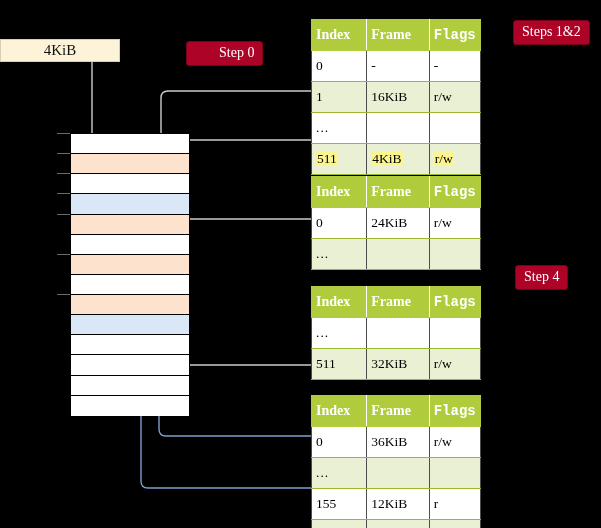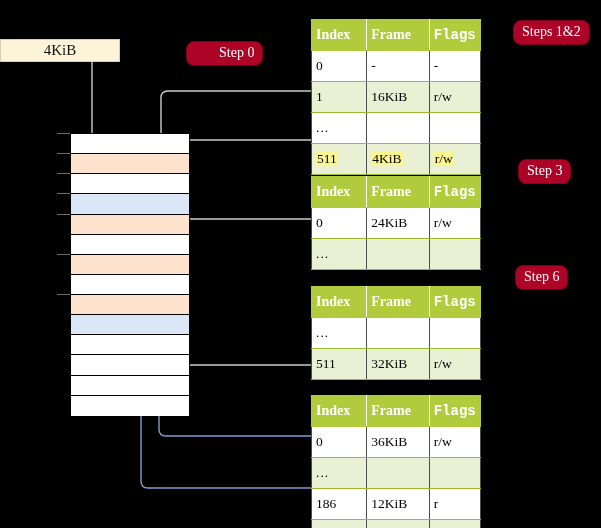--- a/index.html
+++ b/index.html
@@ -21,21 +21,21 @@
     font-size:15px;line-height:1;color:#111;
     box-sizing:border-box;
   }
 
   
   .pill{
     position:absolute;
     background:#ad0326;color:#fff;
     font-size:14px;line-height:1;
     padding:4px 8px 5px 8px;
-    border-radius:8px;
+    border-radius:3px;
     white-space:nowrap;
     border:1px solid #7d0019;
     box-sizing:border-box;
   }
   #pill-step0{left:186px;top:41px;padding-left:32px;}
   #pill-steps12{left:513px;top:20px;}
   #pill-step3{left:518px;top:159px;}
   #pill-step4{left:515px;top:265px;}
 
   
@@ -124,22 +124,21 @@
       <path d="M311,488 L148,488 Q141,488 141,481 L141,225" marker-end="url(#ba)"></path>
     </g>
   </svg>
 
   <div class="size-box">
     <span>4KiB</span>
   </div>
 
   <div class="pill" id="pill-step0">Step 0</div>
   <div class="pill" id="pill-steps12">Steps 1&amp;2</div>
-  <div class="pill" id="pill-step3">Step 3</div>
-  <div class="pill" id="pill-step4">Step 6</div>
+  <div class="pill" id="pill-step4">Step 4</div>
 
   <div class="memcol" id="memcol">
       <div class="memrow"></div>
       <div class="memrow orange"></div>
       <div class="memrow"></div>
       <div class="memrow blue"></div>
       <div class="memrow orange"></div>
       <div class="memrow"></div>
       <div class="memrow orange"></div>
       <div class="memrow"></div>
@@ -246,21 +245,21 @@
           <td>0</td>
           <td>36KiB</td>
           <td>r/w</td>
         </tr>
         <tr class="alt">
           <td class="dots">...</td>
           <td></td>
           <td></td>
         </tr>
         <tr>
-          <td>186</td>
+          <td>155</td>
           <td>12KiB</td>
           <td>r</td>
         </tr>
         <tr class="alt">
           <td class="dots">...</td>
           <td></td>
           <td></td>
         </tr>
       </tbody>
     </table>

